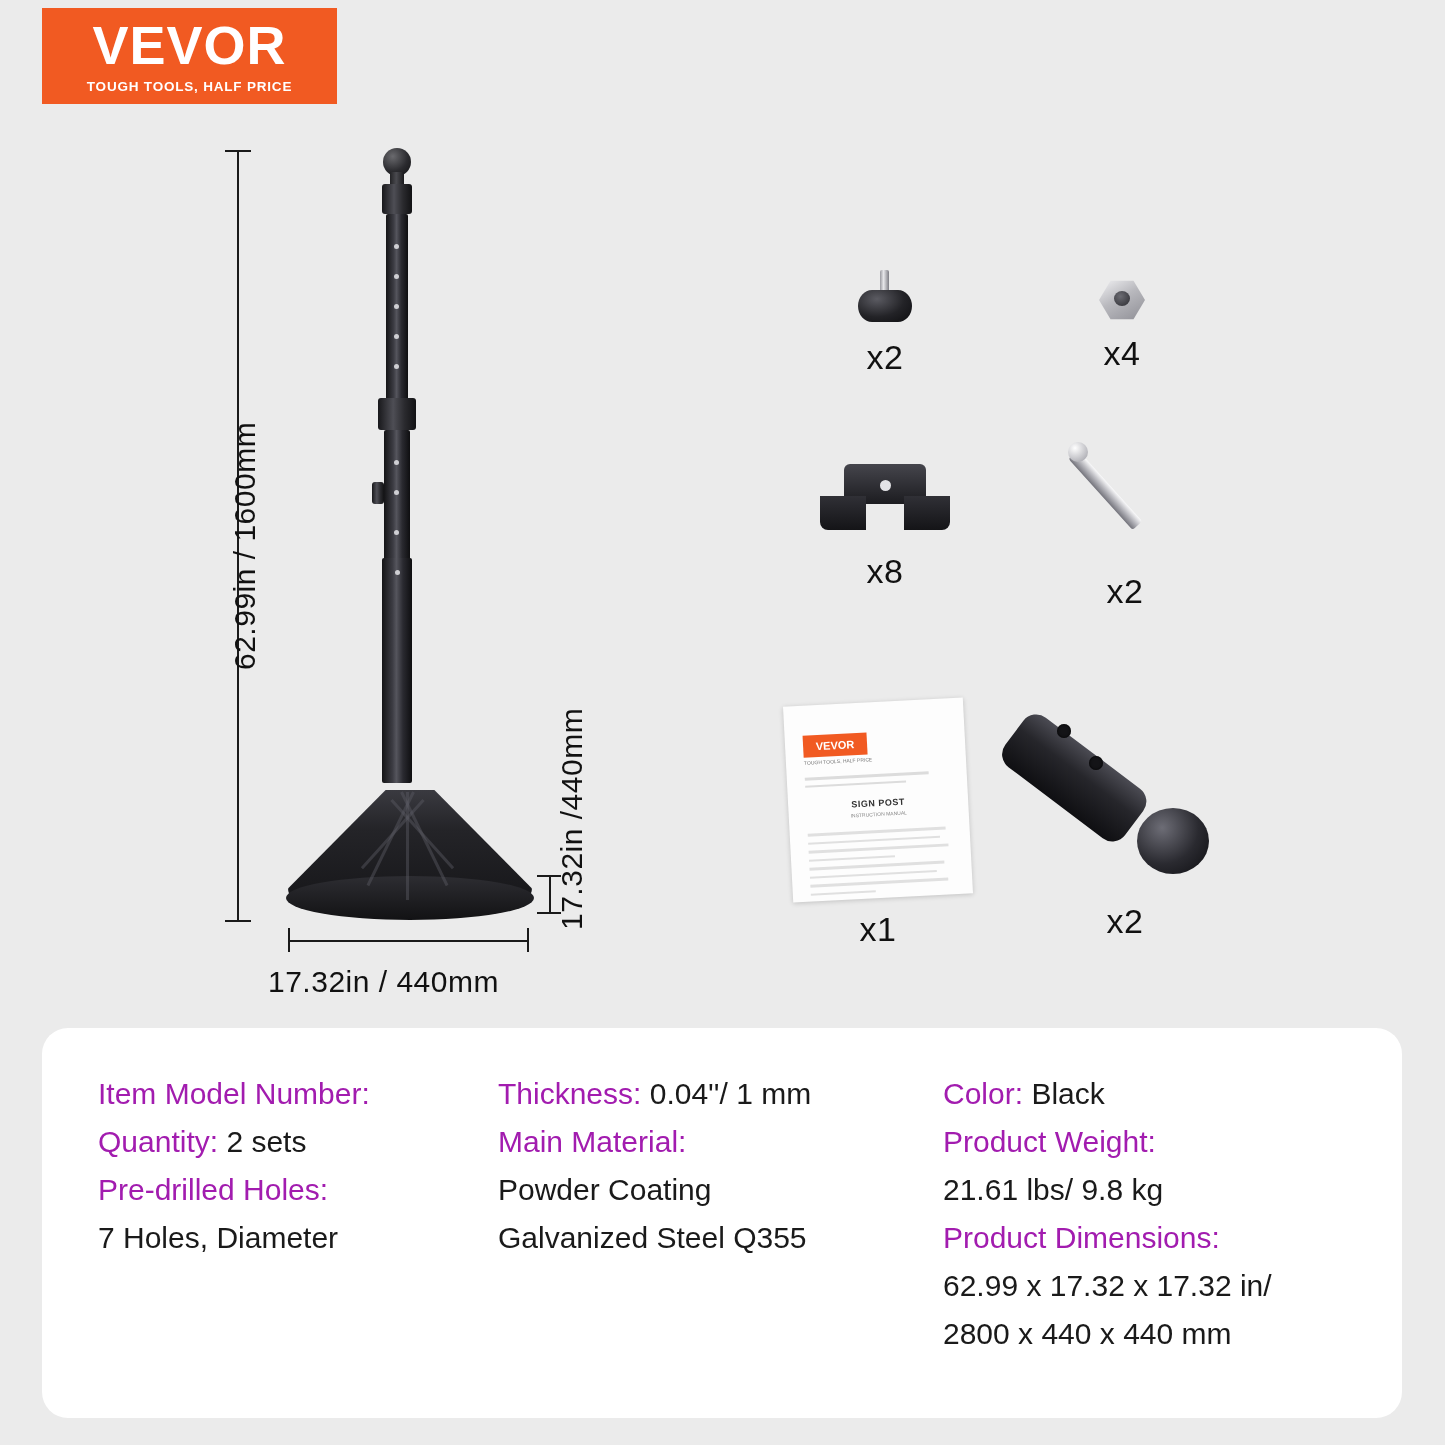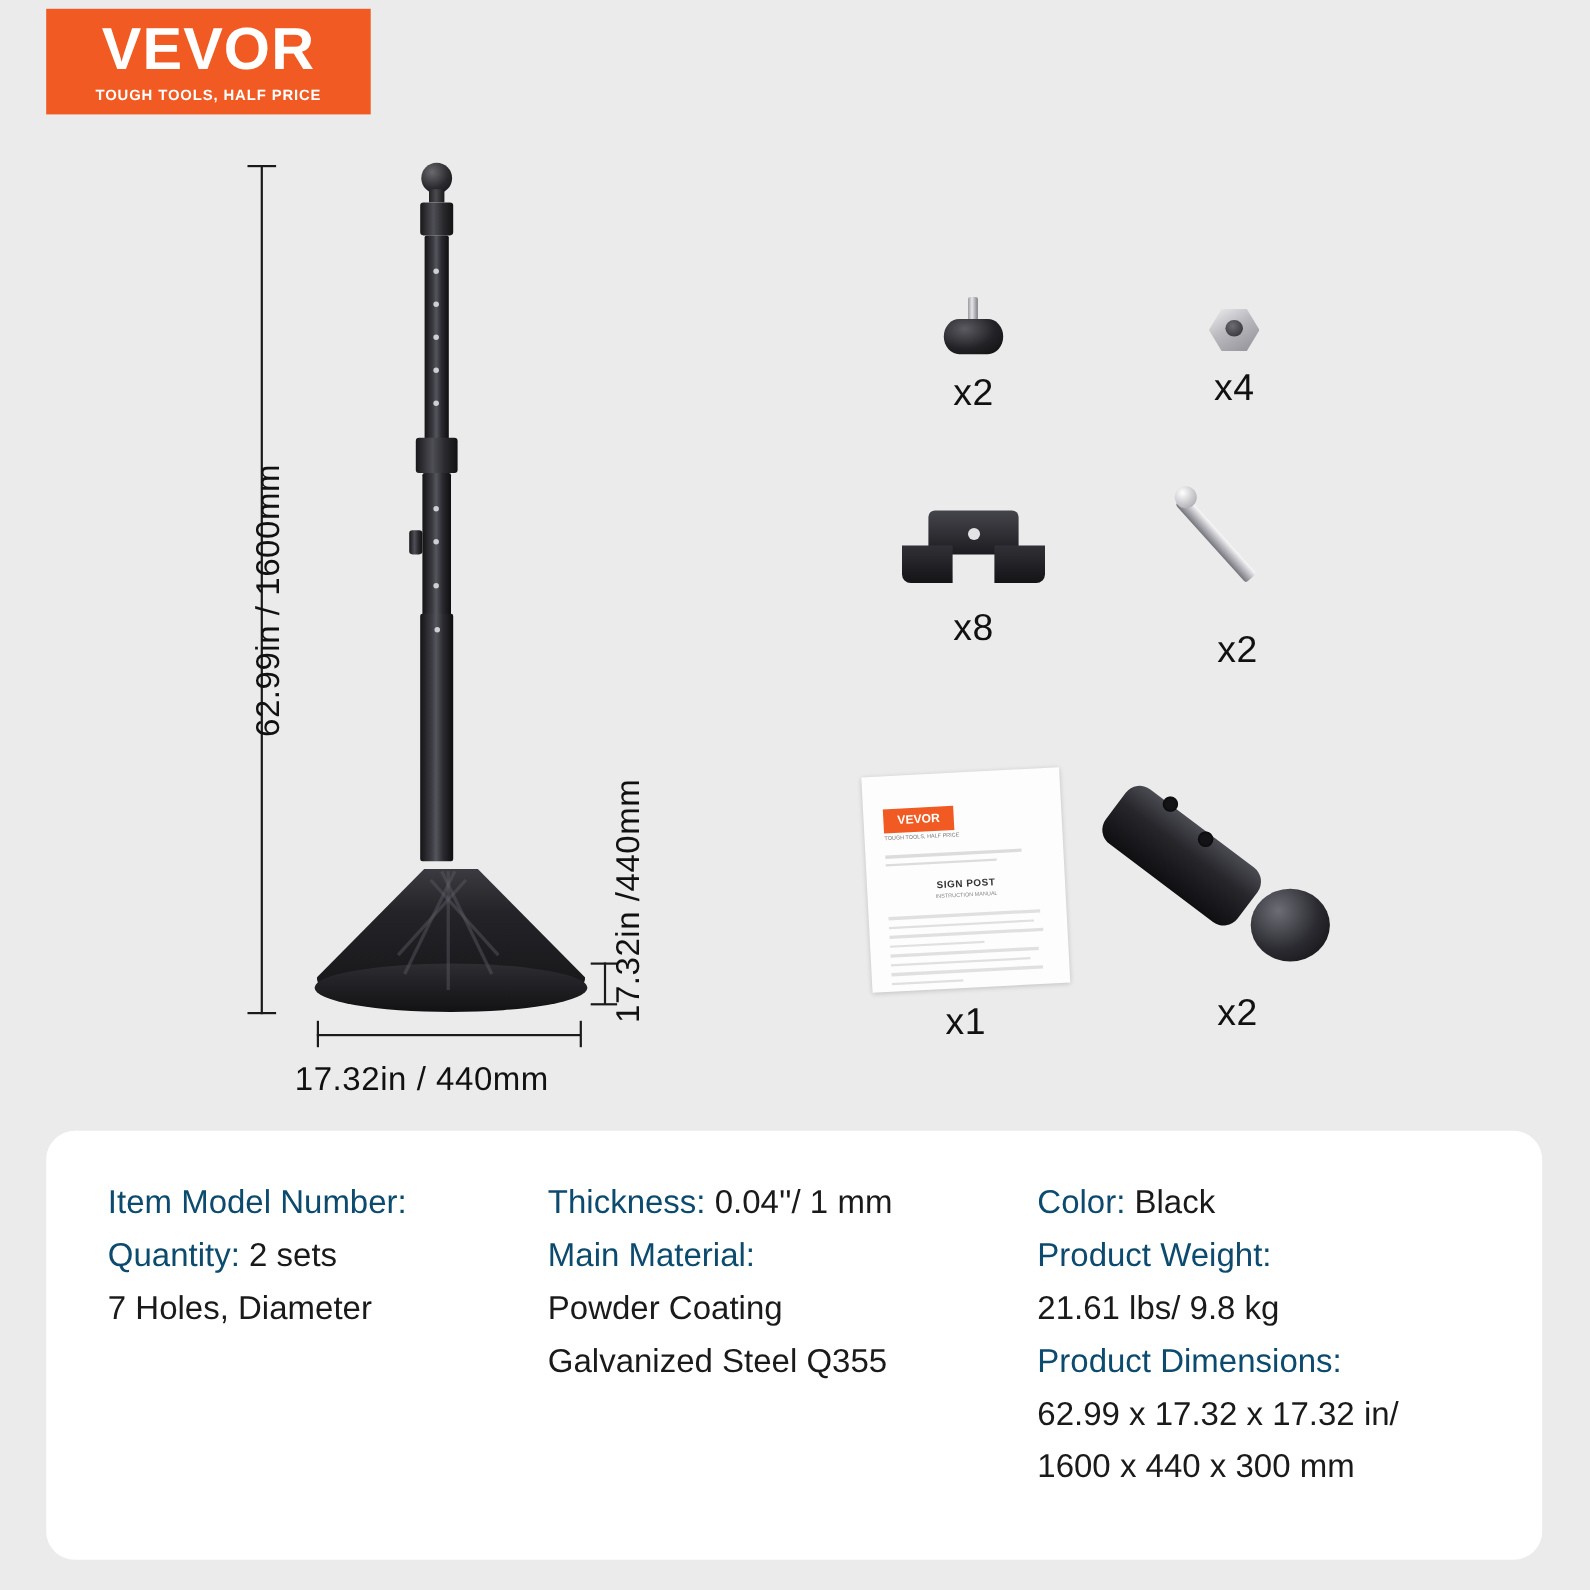--- a/index.html
+++ b/index.html
@@ -239,21 +239,21 @@
   .spec-col { flex: 1; }
   .spec-col.c1 { flex: 0 0 400px; }
   .spec-col.c2 { flex: 0 0 445px; }
   .spec-col.c3 { flex: 1; }
   .spec-line {
     font-size: 30px;
     line-height: 48px;
     color: #1a1a1a;
     white-space: nowrap;
   }
-  .lbl { color: #0c4a6e; }
+  .lbl { color: #a21caf; }
   .val { color: #1a1a1a; }
 </style>
 </head>
 <body>
 
 <div class="logo">
   <div class="logo-word">VEVOR</div>
   <div class="logo-tag">TOUGH TOOLS, HALF PRICE</div>
 </div>
 
@@ -380,31 +380,32 @@
     </div>
     <div class="part-qty">x2</div>
   </div>
 </div>
 
 <div class="spec-card">
 
   <div class="spec-col c1">
     <div class="spec-line"><span class="lbl">Item Model Number:</span></div>
     <div class="spec-line"><span class="lbl">Quantity:</span> <span class="val">2 sets</span></div>
+    <div class="spec-line"><span class="lbl">Pre-drilled Holes:</span></div>
     <div class="spec-line"><span class="val">7 Holes, Diameter</span></div>
   </div>
 
   <div class="spec-col c2">
     <div class="spec-line"><span class="lbl">Thickness:</span> <span class="val">0.04''/ 1 mm</span></div>
     <div class="spec-line"><span class="lbl">Main Material:</span></div>
     <div class="spec-line"><span class="val">Powder Coating</span></div>
     <div class="spec-line"><span class="val">Galvanized Steel Q355</span></div>
   </div>
 
   <div class="spec-col c3">
     <div class="spec-line"><span class="lbl">Color:</span> <span class="val">Black</span></div>
     <div class="spec-line"><span class="lbl">Product Weight:</span></div>
     <div class="spec-line"><span class="val">21.61 lbs/ 9.8 kg</span></div>
     <div class="spec-line"><span class="lbl">Product Dimensions:</span></div>
     <div class="spec-line"><span class="val">62.99 x 17.32 x 17.32 in/</span></div>
-    <div class="spec-line"><span class="val">1600 x 440 x 300 mm</span></div>
+    <div class="spec-line"><span class="val">2800 x 440 x 440 mm</span></div>
   </div>
 </div>
 
 </body></html>

